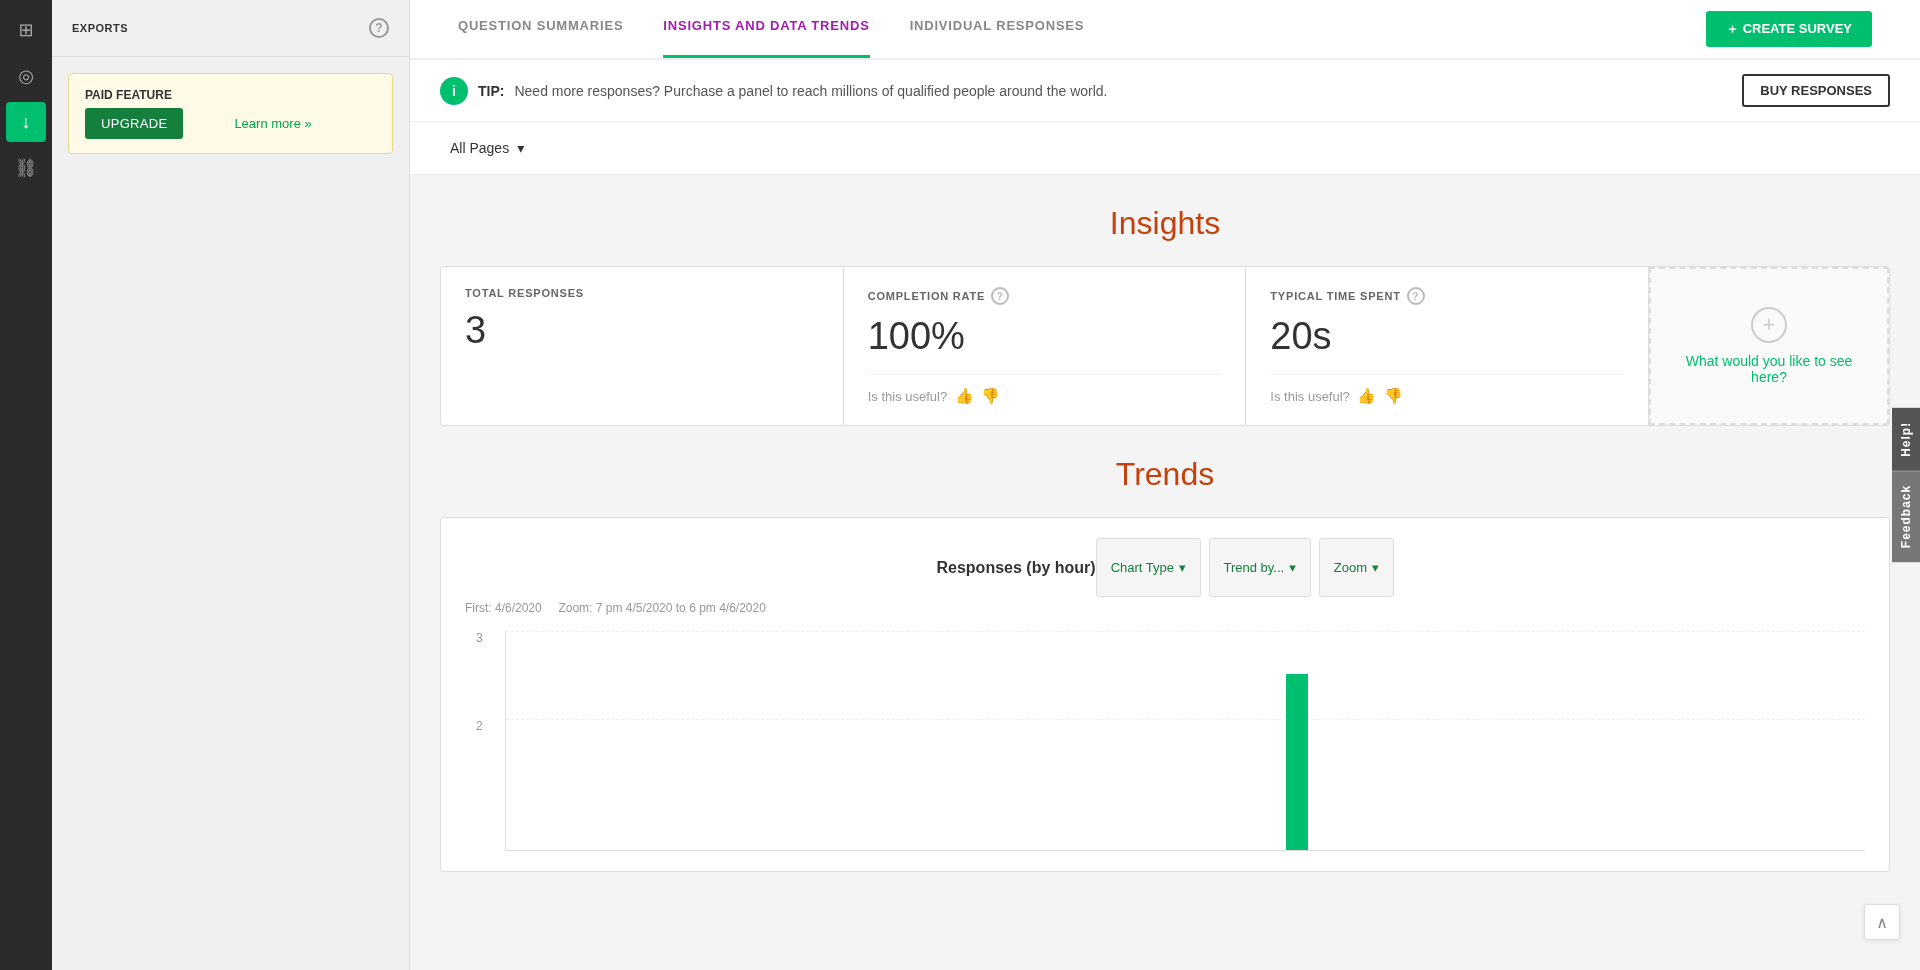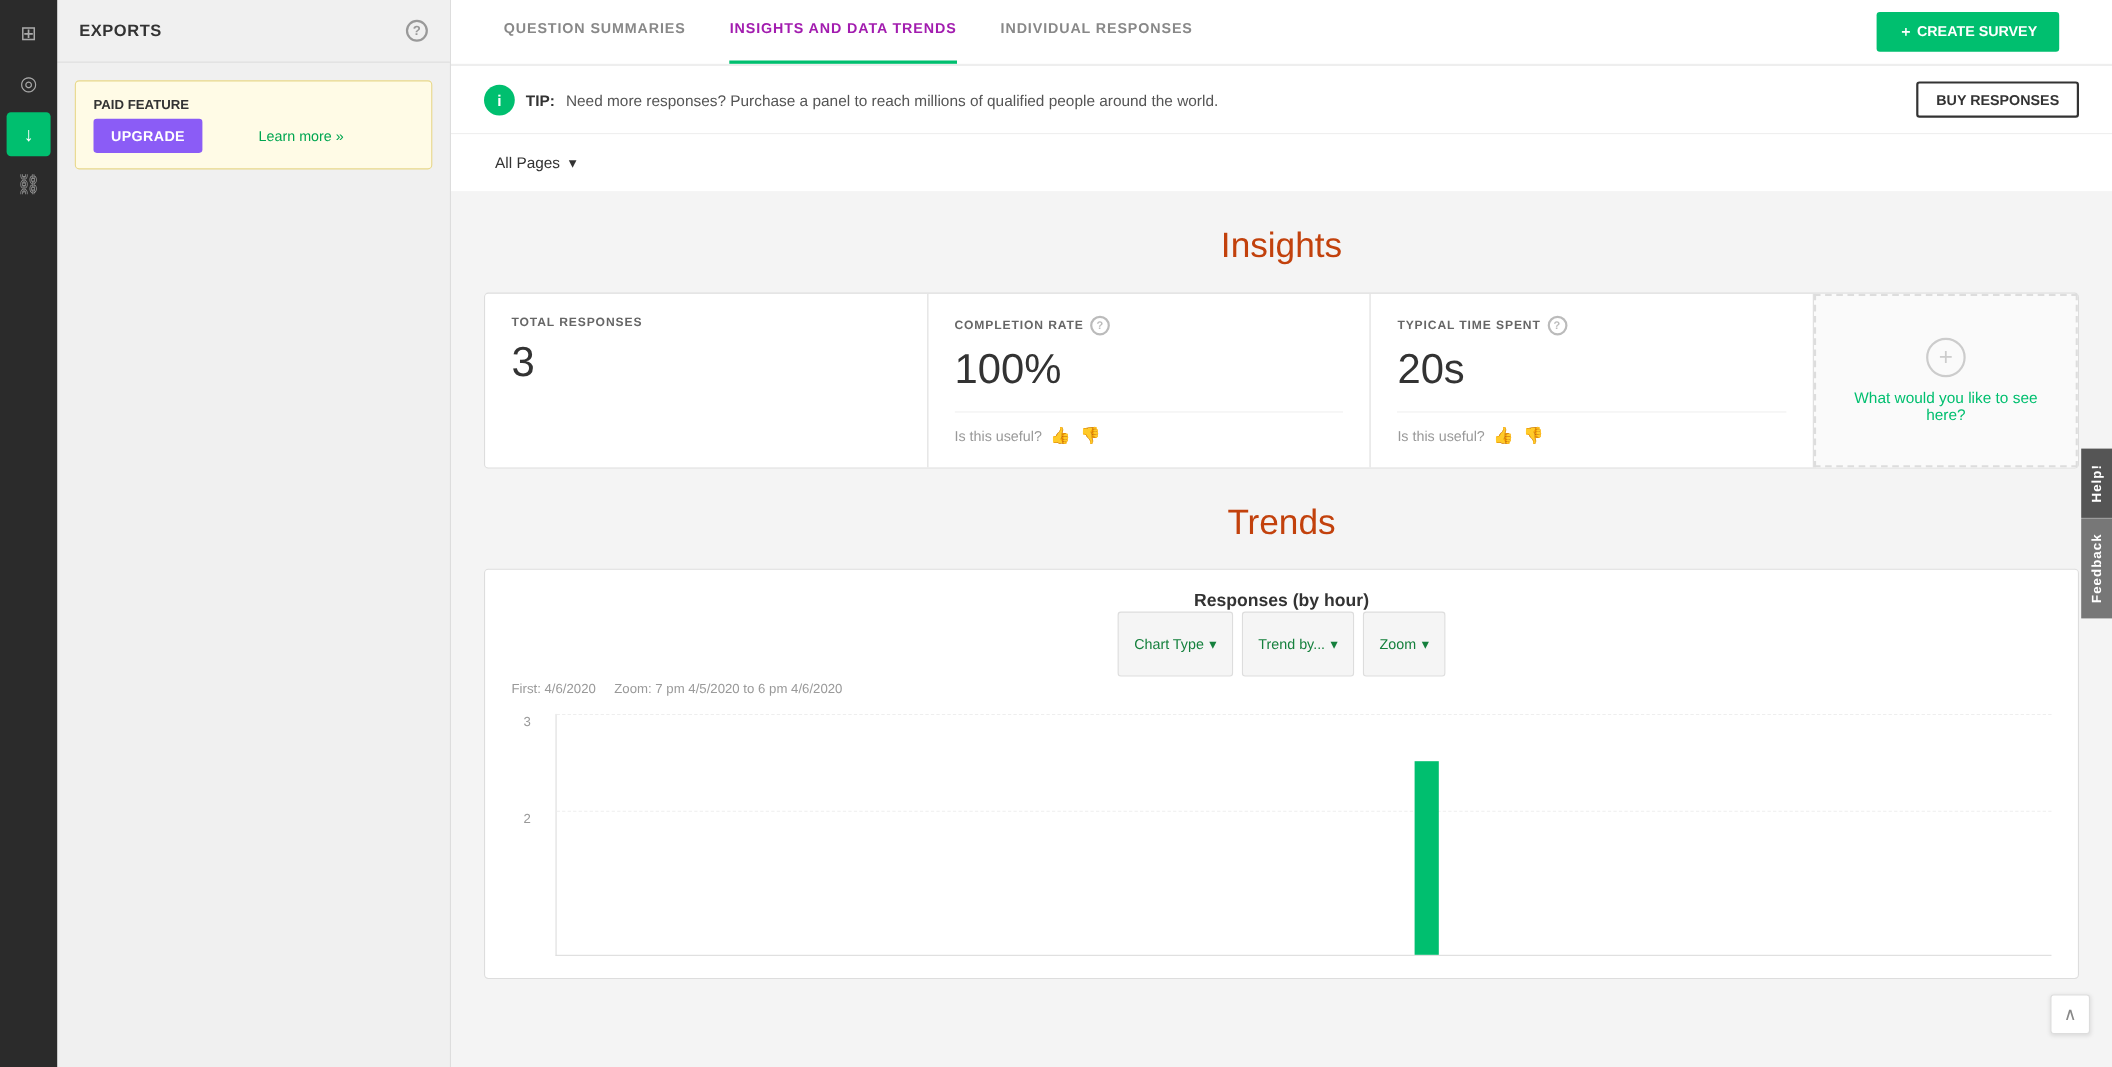--- a/index.html
+++ b/index.html
@@ -42,21 +42,21 @@
     }
     .exports-header {
       display: flex;
       align-items: center;
       justify-content: space-between;
       padding: 18px 20px;
       border-bottom: 1px solid #ddd;
       background: #f0f0f0;
     }
     .exports-header-title {
-      font-size: 15px;
+      font-size: 11px;
       font-weight: bold;
       color: #333;
       letter-spacing: 0.5px;
     }
     .exports-help-icon {
       width: 20px;
       height: 20px;
       border-radius: 50%;
       border: 2px solid #999;
       color: #999;
@@ -85,26 +85,26 @@
       color: #555;
       margin-bottom: 14px;
       line-height: 1.5;
     }
     .paid-feature-actions {
       display: flex;
       align-items: center;
       gap: 14px;
     }
     .upgrade-btn {
-      background: #8b5cf6;
+      background: #15803d;
       color: #fff;
       border: none;
       padding: 8px 16px;
       font-size: 13px;
-      font-weight: bold;
+      font-weight: normal;
       border-radius: 3px;
       cursor: pointer;
       letter-spacing: 0.3px;
     }
     .learn-more-link {
       font-size: 13px;
       color: #00a651;
       text-decoration: none;
       cursor: pointer;
       margin-left: 37px;
@@ -340,21 +340,20 @@
       background: #fff;
       border: 1px solid #ddd;
       border-radius: 4px;
       padding: 20px 24px;
     }
     .trends-card-header {
       display: flex;
       align-items: center;
       justify-content: center;
       margin-bottom: 4px;
-      flex-direction: column;
     }
     .trends-card-title {
       font-size: 16px;
       font-weight: bold;
       color: #333;
     }
     .trends-buttons {
       display: flex;
       gap: 8px;
     }

